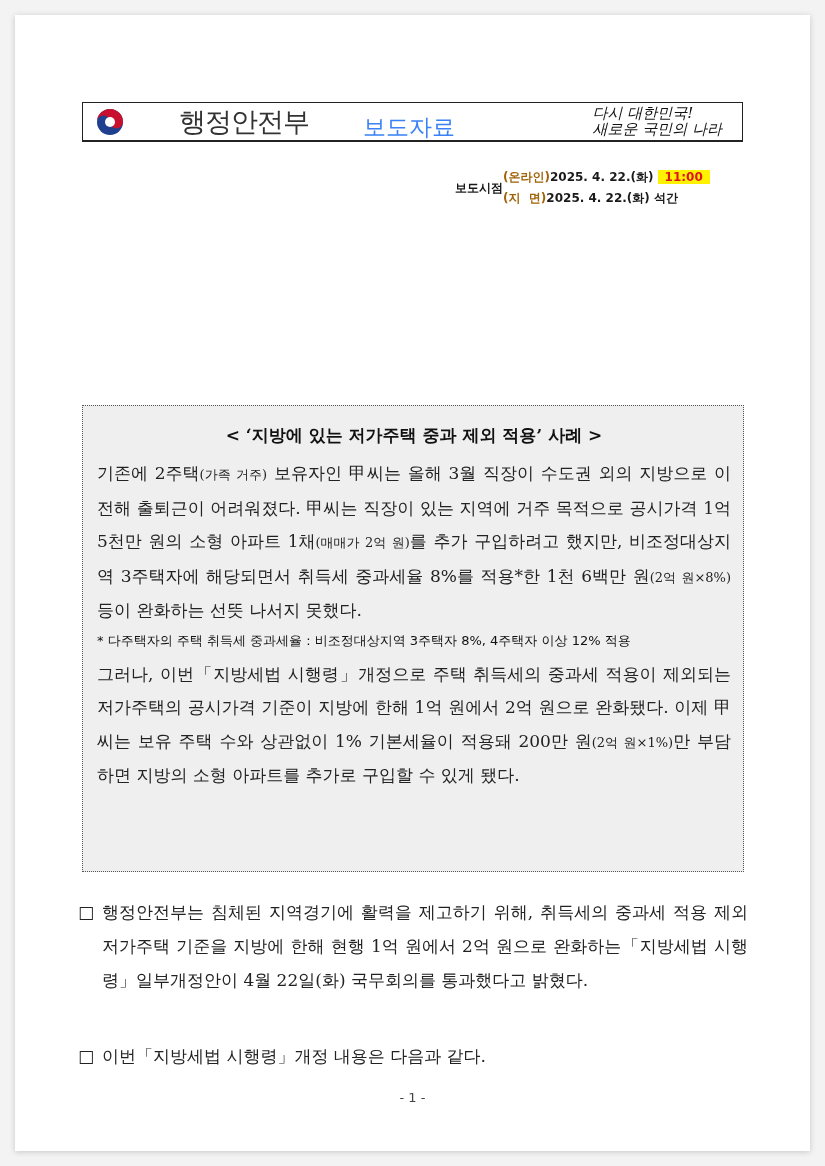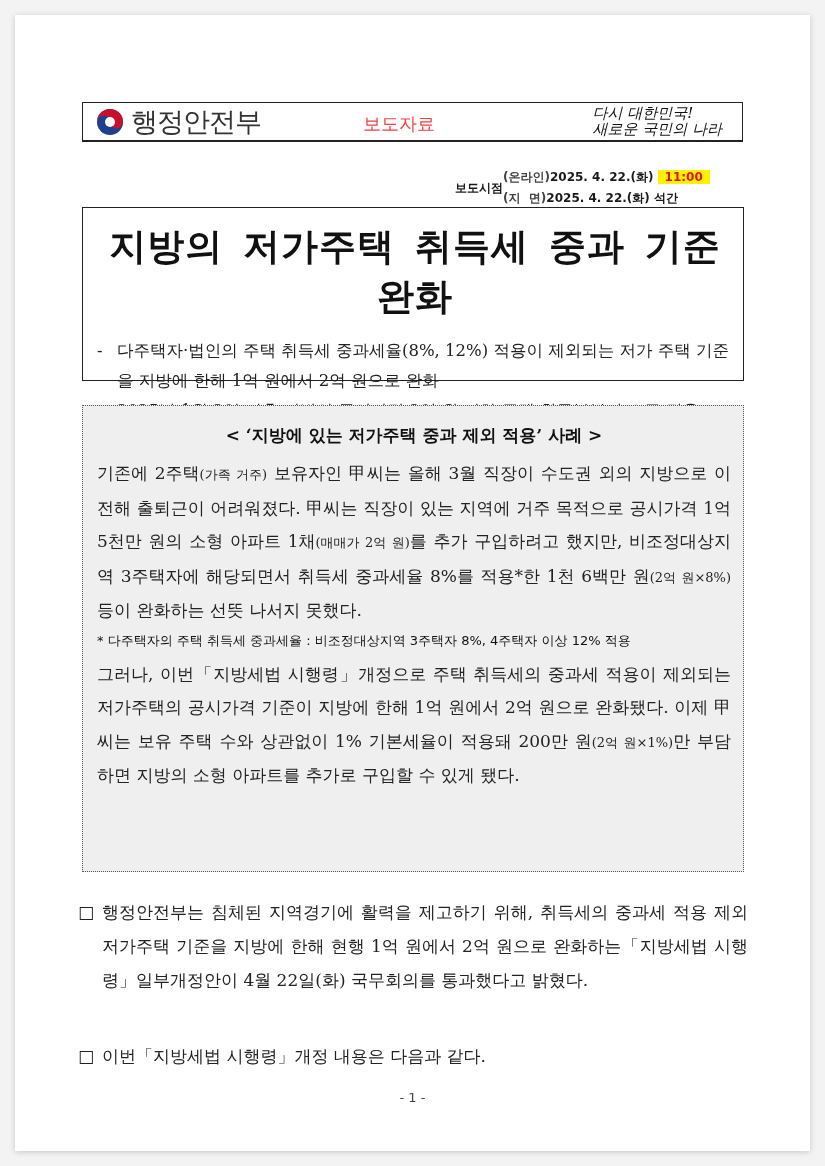--- a/index.html
+++ b/index.html
@@ -21,45 +21,45 @@
   
   .banner {
     position: absolute;
     left: 67px; top: 87px;
     width: 661px; height: 40px;
     border: 1.5px solid #222;
     border-bottom-width: 2px;
     box-sizing: border-box;
     display: flex; align-items: center;
   }
-  .ministry { display: flex; align-items: center; padding-left: 12px; width: 240px; }
+  .ministry { display: flex; align-items: center; padding-left: 12px; width: 240px; gap: 48px; }
   .ministry .emblem { width: 30px; height: 30px; margin-right: 6px; }
   .ministry-name {
     font-family: "DejaVu Sans", "Liberation Sans", sans-serif;
     font-size: 27px; color: #333; letter-spacing: -1px; font-weight: 500;
   }
   .doc-type {
     font-family: Liberation Sans, sans-serif;
-    font-size: 18px; color: #ef4444; position: absolute; left: 280px; top: 9px;
+    font-size: 23px; color: #3b82f6; position: absolute; left: 280px; top: 9px;
   }
   .slogan {
     position: absolute; right: 20px; top: 2px;
     font-family: "DejaVu Serif", serif; font-style: italic;
     font-size: 15px; line-height: 16px; text-align: left; color: #111;
   }
   
   .release {
     position: absolute; left: 440px; top: 152px;
     font-family: "DejaVu Sans", "Liberation Sans", sans-serif;
     font-size: 12px; font-weight: bold;
     display: flex; align-items: center;
   }
   .release-label { margin-right: 0; font-size: 12px; }
   .release-rows div { line-height: 21px; }
-  .red { color: #404040; }
+  .red { color: #a16207; }
   .hl { background: #fff200; color: #e0121c; padding: 0 7px; }
   
   .title-box {
     position: absolute; left: 67px; top: 192px;
     width: 662px; height: 174px;
     border: 1.5px solid #222; box-sizing: border-box;
     padding: 10px 10px 0 14px;
   }
   .title {
     font-family: "DejaVu Sans", "Liberation Sans", sans-serif;
@@ -131,33 +131,20 @@
     <div class="release-rows">
       <div>
         <span class="red">(온라인)</span><span>2025. 4. 22.(화) </span><span class="hl">11:00</span>
       </div>
       <div>
         <span class="red" style="white-space:pre">(지  면)</span><span>2025. 4. 22.(화) 석간</span>
       </div>
     </div>
   </div>
 
-  <div class="title-box">
-    <div class="title">지방의 저가주택 취득세 중과 기준 완화</div>
-    <div class="summary">
-      <div class="item">
-        <span class="dash">-</span>
-        <span>다주택자·법인의 주택 취득세 중과세율(8%, 12%) 적용이 제외되는 저가 주택 기준을 지방에 한해 1억 원에서 2억 원으로 완화</span>
-      </div>
-      <div class="item">
-        <span class="dash blue">-</span>
-        <span>2025년 1월 2일 이후 지방의 공시가격 2억 원 이하 주택 취득분부터 소급 적용</span>
-      </div>
-    </div>
-  </div>
 
   <div class="case-box">
     <div class="case-title">&lt; ‘지방에 있는 저가주택 중과 제외 적용’ 사례 &gt;</div>
     <div class="case-para">
       <span>기존에 2주택</span><span class="small">(가족 거주)</span><span> 보유자인 甲씨는 올해 3월 직장이 수도권 외의 지방으로 이전해 출퇴근이 어려워졌다. 甲씨는 직장이 있는 지역에 거주 목적으로 공시가격 1억 5천만 원의 소형 아파트 1채</span><span class="small">(매매가 2억 원)</span><span>를 추가 구입하려고 했지만, 비조정대상지역 3주택자에 해당되면서 취득세 중과세율 8%를 적용*한 1천 6백만 원</span><span class="small">(2억 원×8%)</span><span> 등이 완화하는 선뜻 나서지 못했다.</span>
     </div>
     <div class="note">* 다주택자의 주택 취득세 중과세율 : 비조정대상지역 3주택자 8%, 4주택자 이상 12% 적용</div>
     <div class="case-para">
       <span>그러나, 이번「지방세법 시행령」개정으로 주택 취득세의 중과세 적용이 제외되는 저가주택의 공시가격 기준이 지방에 한해 1억 원에서 2억 원으로 완화됐다. 이제 甲씨는 보유 주택 수와 상관없이 1% 기본세율이 적용돼 200만 원</span><span class="small">(2억 원×1%)</span><span>만 부담하면 지방의 소형 아파트를 추가로 구입할 수 있게 됐다.</span>
     </div>

